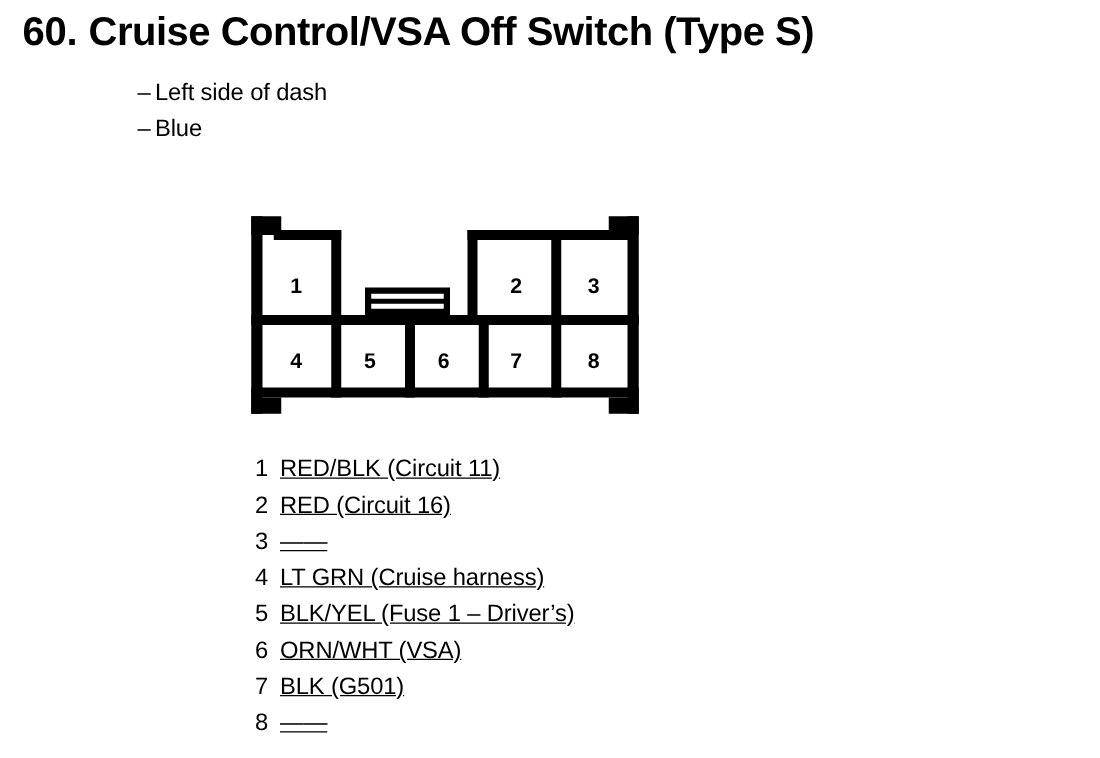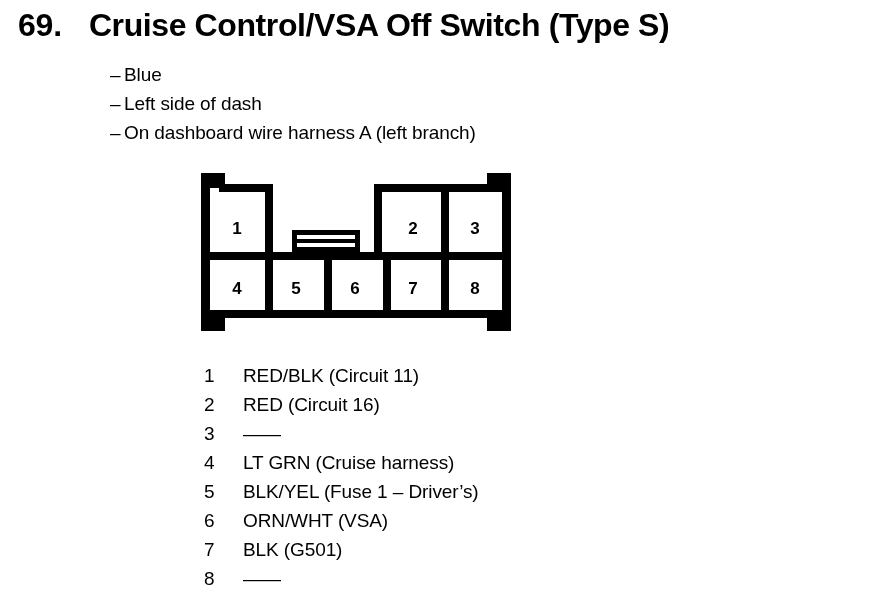--- a/index.html
+++ b/index.html
@@ -31,21 +31,21 @@
   }
   .title-number {
     font-size: 32px;
     font-weight: bold;
     letter-spacing: -0.2px;
   }
   .title-text {
     font-size: 32px;
     font-weight: bold;
     letter-spacing: -0.4px;
-    margin-left: 27px;
+    margin-left: 9px;
   }
 
   
   #notes-list {
     position: absolute;
     left: 110px;
     top: 60px;
   }
   .note-line {
     font-size: 19px;
@@ -91,48 +91,46 @@
     position: absolute;
     left: 0;
     top: 0;
     width: 14px;
     font-size: 19px;
     line-height: 27px;
     text-align: left;
   }
   .pin-desc {
     position: absolute;
-    left: 39px;
+    left: 20px;
     top: 0;
     font-size: 19px;
     line-height: 27px;
     letter-spacing: -0.1px;
+    text-decoration: underline;
   }
   .pin-desc.is-empty {
     font-size: 19px;
   }
 </style>
 </head>
 <body>
 
 <div id="header-block">
   <div id="title-row">
-    <span class="title-number">69.</span><span class="title-text">Cruise Control/VSA Off Switch (Type S)</span>
+    <span class="title-number">60.</span><span class="title-text">Cruise Control/VSA Off Switch (Type S)</span>
   </div>
 </div>
 
 <div id="notes-list">
   <div class="note-line">
+    <span class="note-dash">–</span><span>Left side of dash</span>
+  </div>
+  <div class="note-line">
     <span class="note-dash">–</span><span>Blue</span>
-  </div>
-  <div class="note-line">
-    <span class="note-dash">–</span><span>Left side of dash</span>
-  </div>
-  <div class="note-line">
-    <span class="note-dash">–</span><span>On dashboard wire harness A (left branch)</span>
   </div>
 </div>
 
 <div id="connector-diagram">
   <svg width="320" height="172" viewBox="0 0 320 172" xmlns="http://www.w3.org/2000/svg">
 
     <path d="M 4,5
              L 4,150
              L 4,163
              L 28,163

